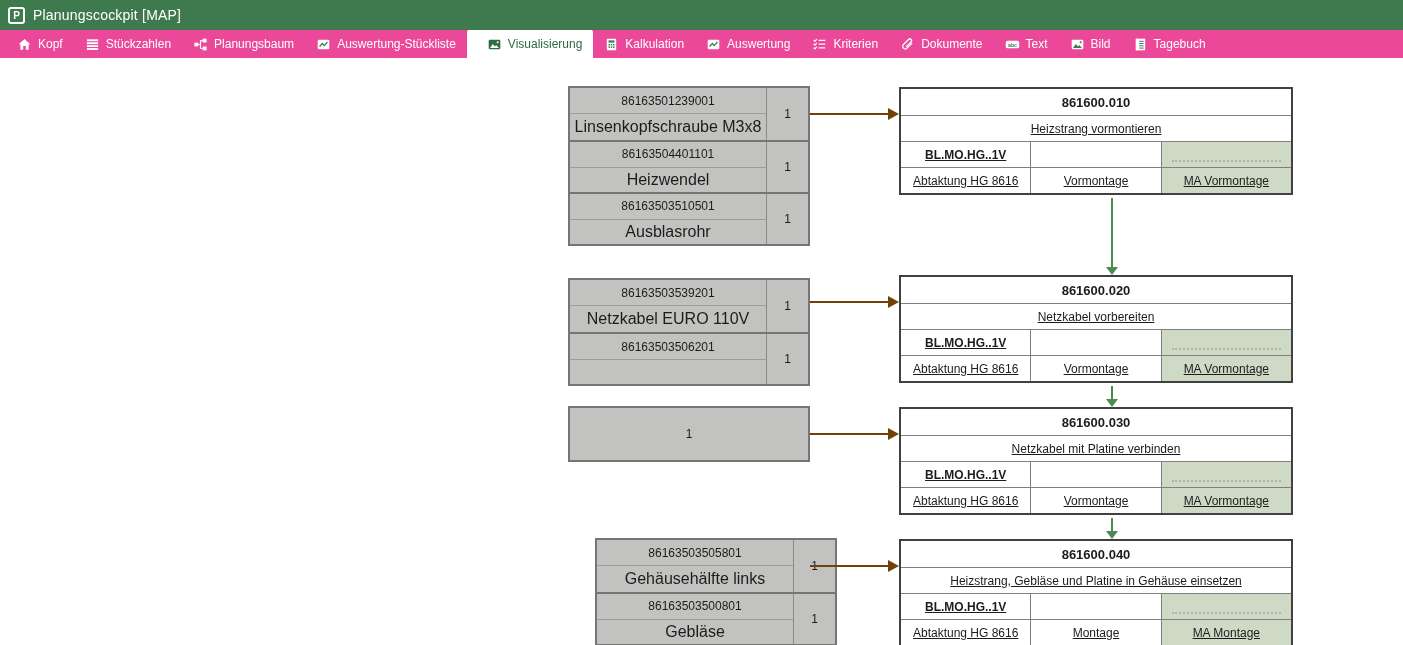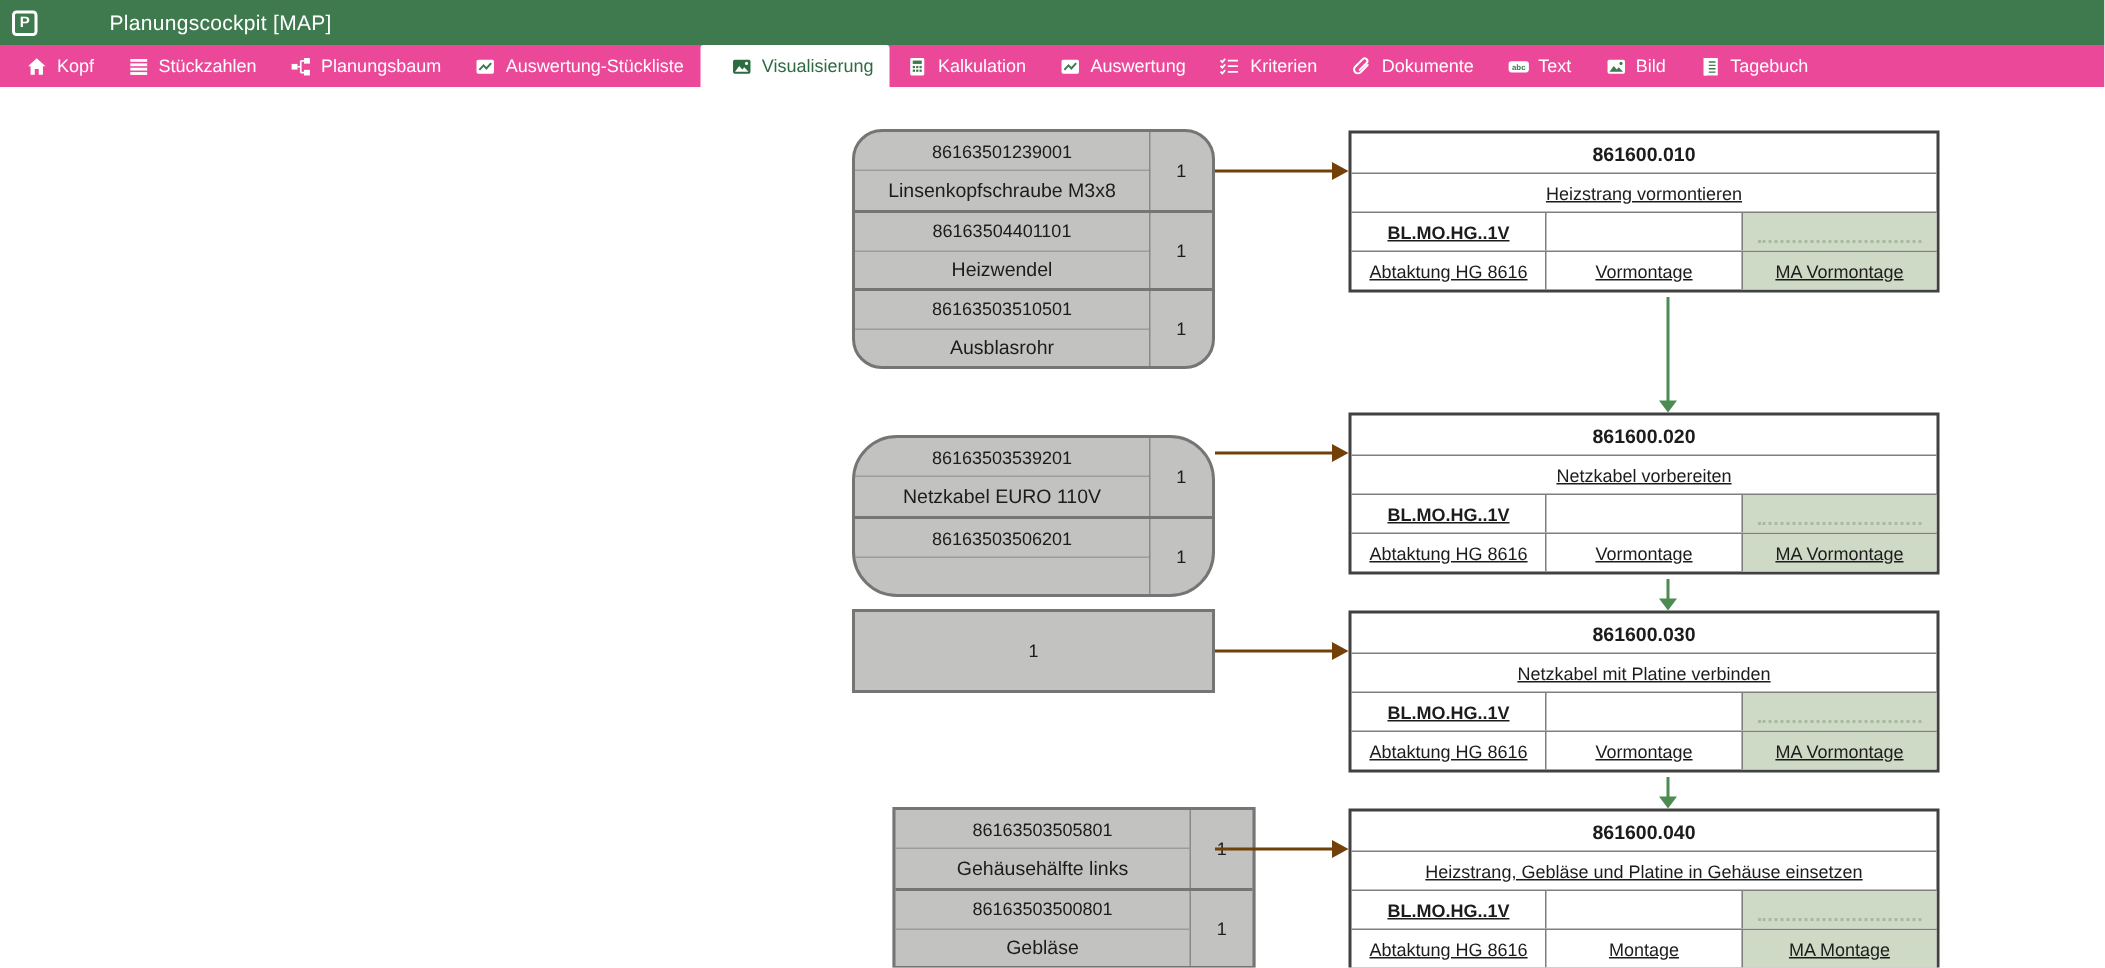--- a/index.html
+++ b/index.html
@@ -10,21 +10,21 @@
   
   .titlebar {
     position:absolute; left:0; top:0; width:1403px; height:30px;
     background:#3E7A4E; display:flex; align-items:center; padding-left:8px; gap:8px;
   }
   .app-icon {
     width:17px; height:17px; border:2px solid #fff; border-radius:3px;
     color:#fff; font-size:10px; font-weight:bold; display:flex;
     align-items:center; justify-content:center; background:transparent;
   }
-  .title-text { color:#fff; font-size:14px; letter-spacing:.2px;margin-left:40px; }
+  .title-text { color:#fff; font-size:14px; letter-spacing:.2px; }
 
   
   .tabbar {
     position:absolute; left:0; top:30px; width:1403px; height:28px;
     background:#ec4899; display:flex; align-items:stretch; padding-left:6px;
   }
   .tab {
     --tabbg:#3E7A4E;
     display:flex; align-items:center; gap:6px; padding:0 11px;
     color:#fff; font-size:12px; cursor:pointer; white-space:nowrap;
@@ -43,21 +43,21 @@
   .part { display:flex; height:52px; }
   .part + .part { border-top:2px solid #757573; }
   .part-main { width:197px; border-right:1px solid #8A8A88; display:flex; flex-direction:column; }
   .part-number {
     height:26px; border-bottom:1px solid #9C9C9A;
     display:flex; align-items:center; justify-content:center;
     font-size:12px; color:#1c1c1c;
   }
   .part-name {
     height:25px; display:flex; align-items:center; justify-content:center;
-    font-size:13px; color:#1c1c1c;
+    font-size:16px; color:#1c1c1c;
   }
   .part-qty { flex:1; display:flex; align-items:center; justify-content:center; font-size:12px; color:#1c1c1c; }
 
   
   .process-box {
     position:absolute; left:899px; width:394px;
     background:#fff; border:2px solid #414141;
   }
   .p-row { height:26px; display:flex; align-items:center; justify-content:center; font-size:12px; color:#1c1c1c; }
   .p-row + .p-row { border-top:1px solid #7F7F7F;text-decoration:underline; }
@@ -217,21 +217,21 @@
           <rect x="3" y="1.8" width="10" height="12.4" fill="currentColor"></rect>
           <rect x="3" y="1.8" width="2.3" height="12.4" fill="currentColor"></rect>
           <path d="M6.6 4.6 H11.4 M6.6 7 H11.4 M6.6 9.4 H11.4 M6.6 11.8 H11.4" stroke="var(--tabbg)" stroke-width="1"></path>
         </svg>
       <span>Tagebuch</span>
     </div>
   </div>
 
   <div class="canvas">
 
-    <div class="part-group" style="top:28px;border-radius:20px;">
+    <div class="part-group" style="top:28px;">
       <div class="part">
         <div class="part-main">
           <div class="part-number">86163501239001</div>
           <div class="part-name">Linsenkopfschraube M3x8</div>
         </div>
         <div class="part-qty">1</div>
       </div>
       <div class="part">
         <div class="part-main">
           <div class="part-number">86163504401101</div>
@@ -241,21 +241,21 @@
       </div>
       <div class="part">
         <div class="part-main">
           <div class="part-number">86163503510501</div>
           <div class="part-name">Ausblasrohr</div>
         </div>
         <div class="part-qty">1</div>
       </div>
     </div>
 
-    <div class="part-group" style="top:232px;border-radius:30px;">
+    <div class="part-group" style="top:220px;">
       <div class="part">
         <div class="part-main">
           <div class="part-number">86163503539201</div>
           <div class="part-name">Netzkabel EURO 110V</div>
         </div>
         <div class="part-qty">1</div>
       </div>
       <div class="part">
         <div class="part-main">
           <div class="part-number">86163503506201</div>

